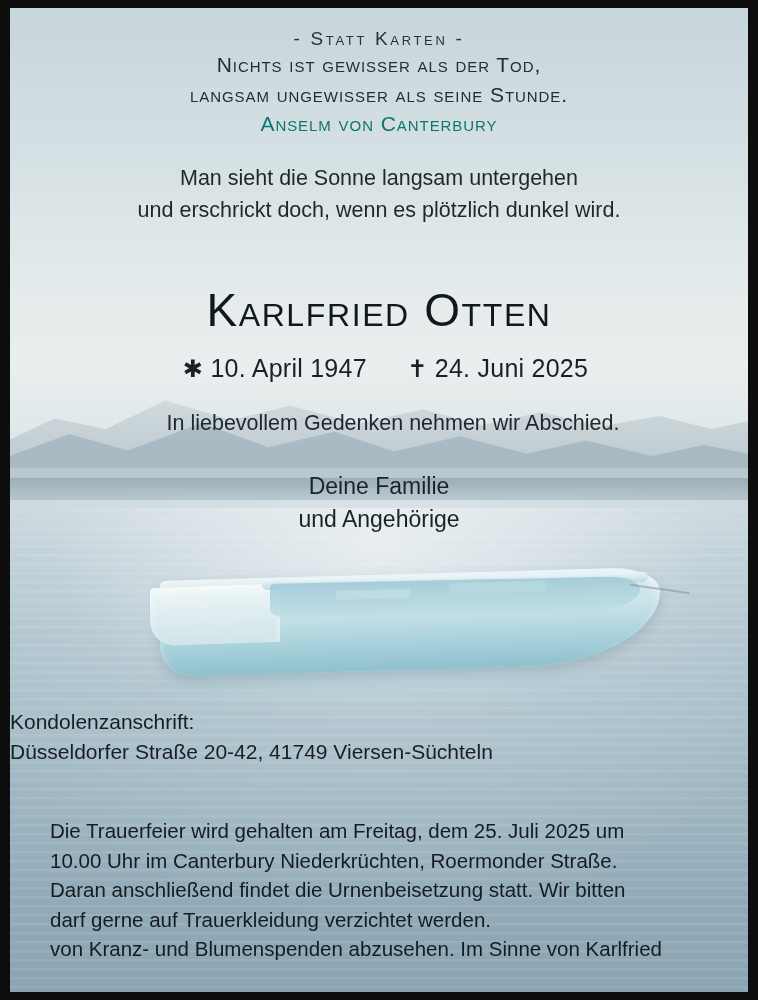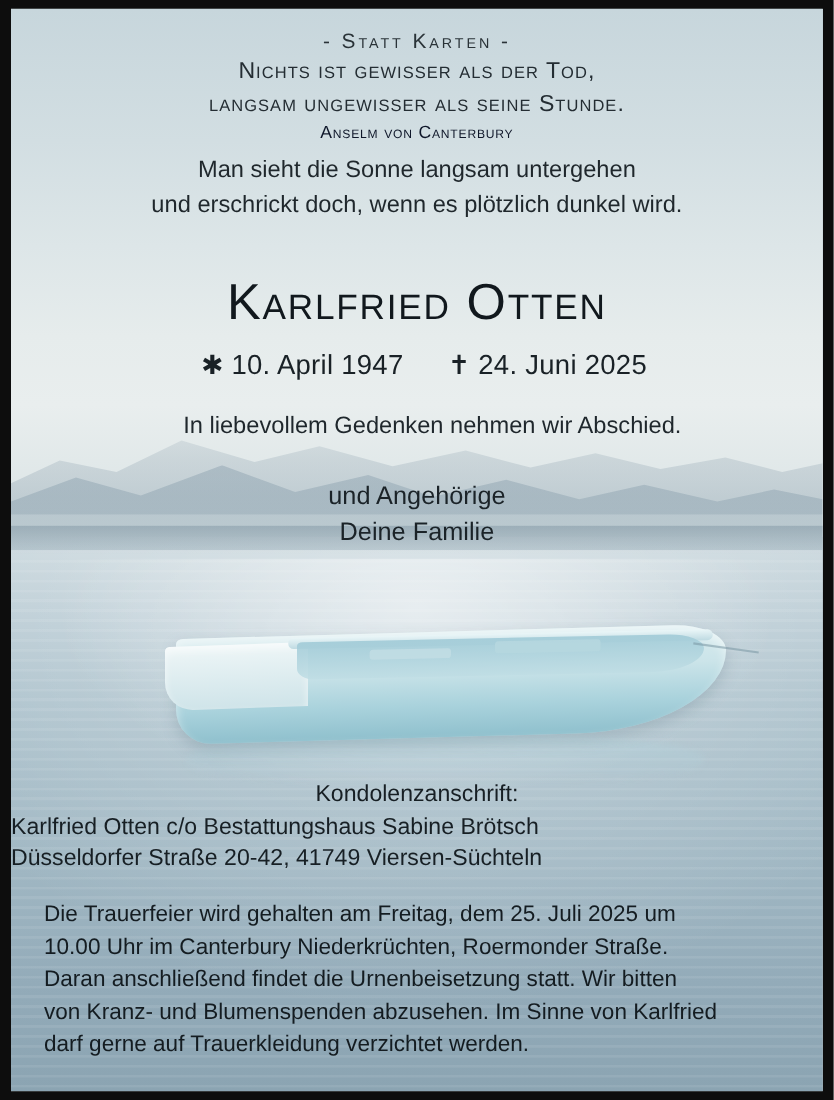--- a/index.html
+++ b/index.html
@@ -224,33 +224,33 @@
   .quote {
     font-size: 21px;
     line-height: 1.42;
     font-variant: small-caps;
     letter-spacing: 0.045em;
     color: #242d33;
   }
   .quote div { white-space: nowrap; }
   .author {
     margin-top: 2px;
-    font-size: 16px;
+    font-size: 21px;
     font-variant: small-caps;
     letter-spacing: 0.045em;
-    color: #0f172a;
+    color: #0f766e;
   }
   .poem {
-    margin-top: 8px;
+    margin-top: 26px;
     font-size: 21.5px;
     line-height: 1.5;
     color: #1f272c;
   }
   .name {
-    margin-top: 47px;
+    margin-top: 59px;
     font-size: 46px;
     font-variant: small-caps;
     letter-spacing: 0.035em;
     color: #11181d;
     line-height: 1.1;
   }
   .dates {
     margin-top: 18px;
     font-size: 25px;
     color: #192126;
@@ -272,24 +272,24 @@
     color: #1b2328;
   }
   .condolence {
     position: absolute;
     left: 0; right: 0;
     top: 700px;
     font-size: 21px;
     line-height: 1.36;
     color: #171f24;
   }
-  .condolence .hdr { margin-bottom: 1px; text-align: center; }
+  .condolence .hdr { margin-bottom: 1px; }
   .notice {
     position: absolute;
-    left: 30px; right: 22px;
+    left: 40px; right: 22px;
     top: 808px;
     font-size: 20.5px;
     line-height: 1.44;
     color: #141c21;
   }
   .notice div { white-space: nowrap; }
 </style>
 </head>
 <body>
 
@@ -337,33 +337,32 @@
         <span class="sym">✱</span>
         <span>10. April 1947</span>
         <span class="sep"></span>
         <span class="sym">✝</span>
         <span>24. Juni 2025</span>
       </div>
 
       <div class="memory">In liebevollem Gedenken nehmen wir Abschied.</div>
 
       <div class="family">
+        <div>Deine Familie</div>
         <div>und Angehörige</div>
-        <div>Deine Familie</div>
       </div>
     </div>
 
     <div class="condolence">
       <div class="hdr">Kondolenzanschrift:</div>
-      <div>Karlfried Otten c/o Bestattungshaus Sabine Brötsch</div>
       <div>Düsseldorfer Straße 20-42, 41749 Viersen-Süchteln</div>
     </div>
 
     <div class="notice">
       <div>Die Trauerfeier wird gehalten am Freitag, dem 25. Juli 2025 um</div>
       <div>10.00 Uhr im Canterbury Niederkrüchten, Roermonder Straße.</div>
       <div>Daran anschließend findet die Urnenbeisetzung statt. Wir bitten</div>
+      <div>darf gerne auf Trauerkleidung verzichtet werden.</div>
       <div>von Kranz- und Blumenspenden abzusehen. Im Sinne von Karlfried</div>
-      <div>darf gerne auf Trauerkleidung verzichtet werden.</div>
     </div>
 
   </div>
 </div>
 
 </body></html>

